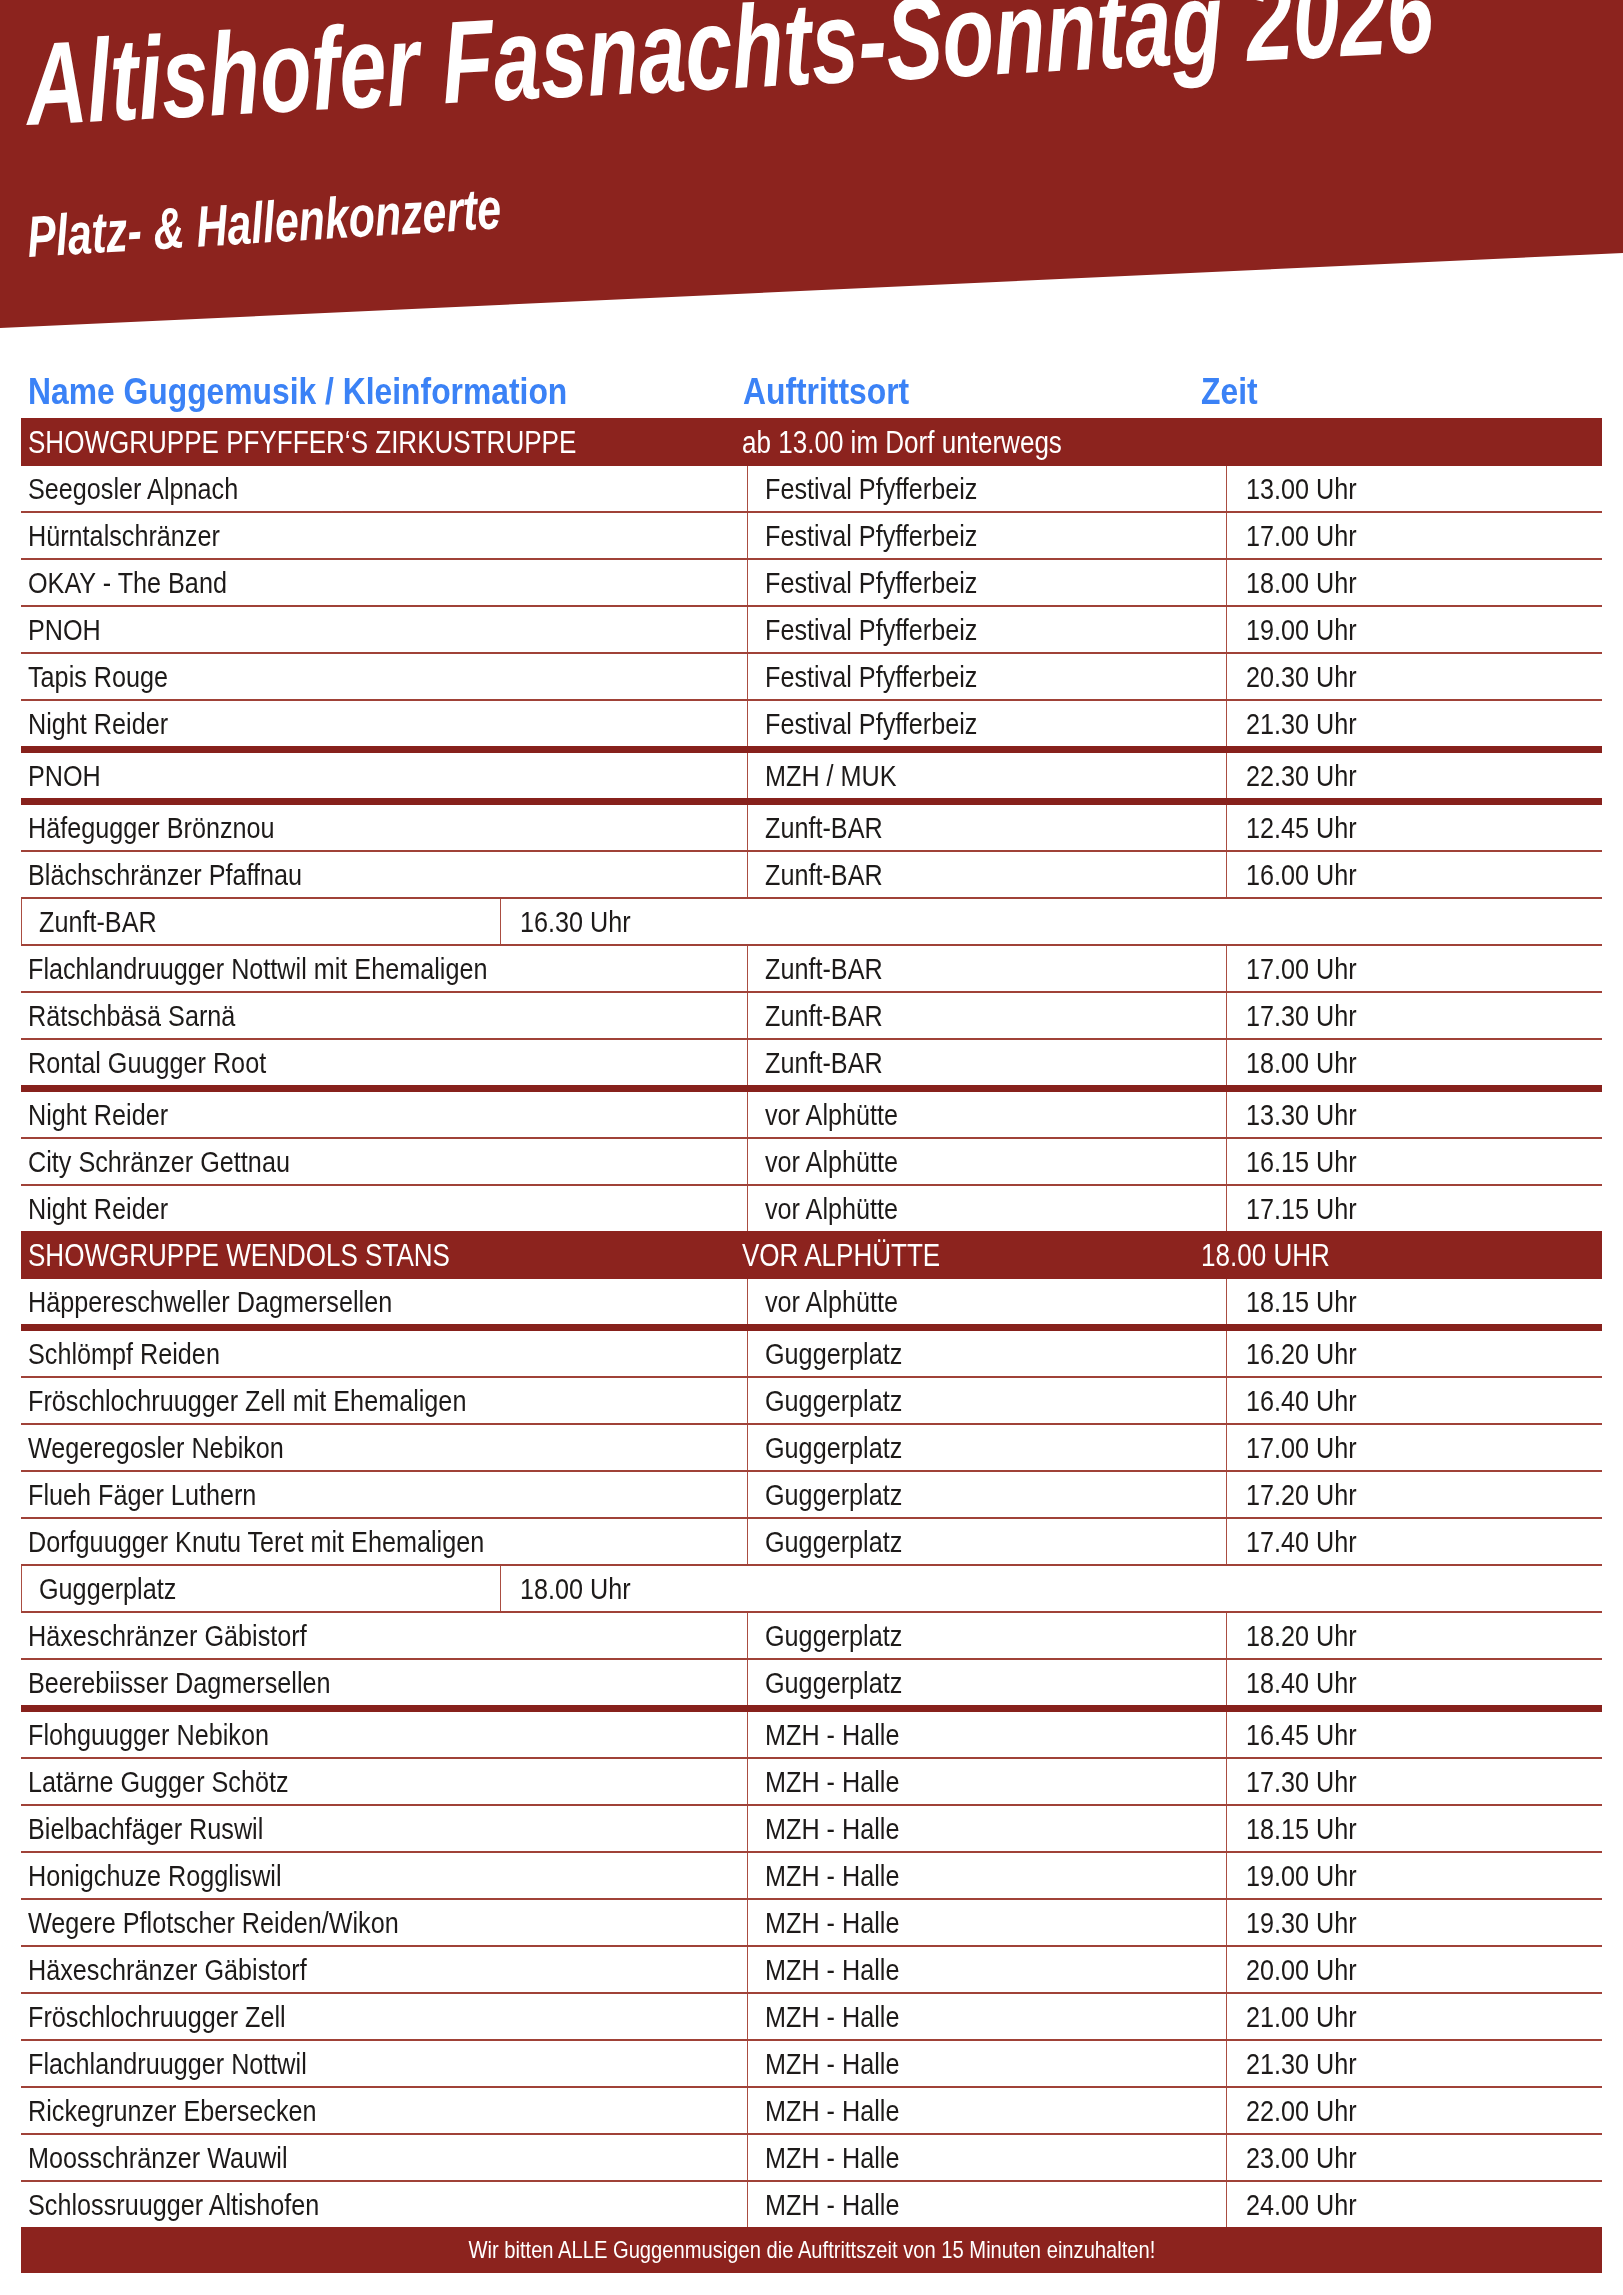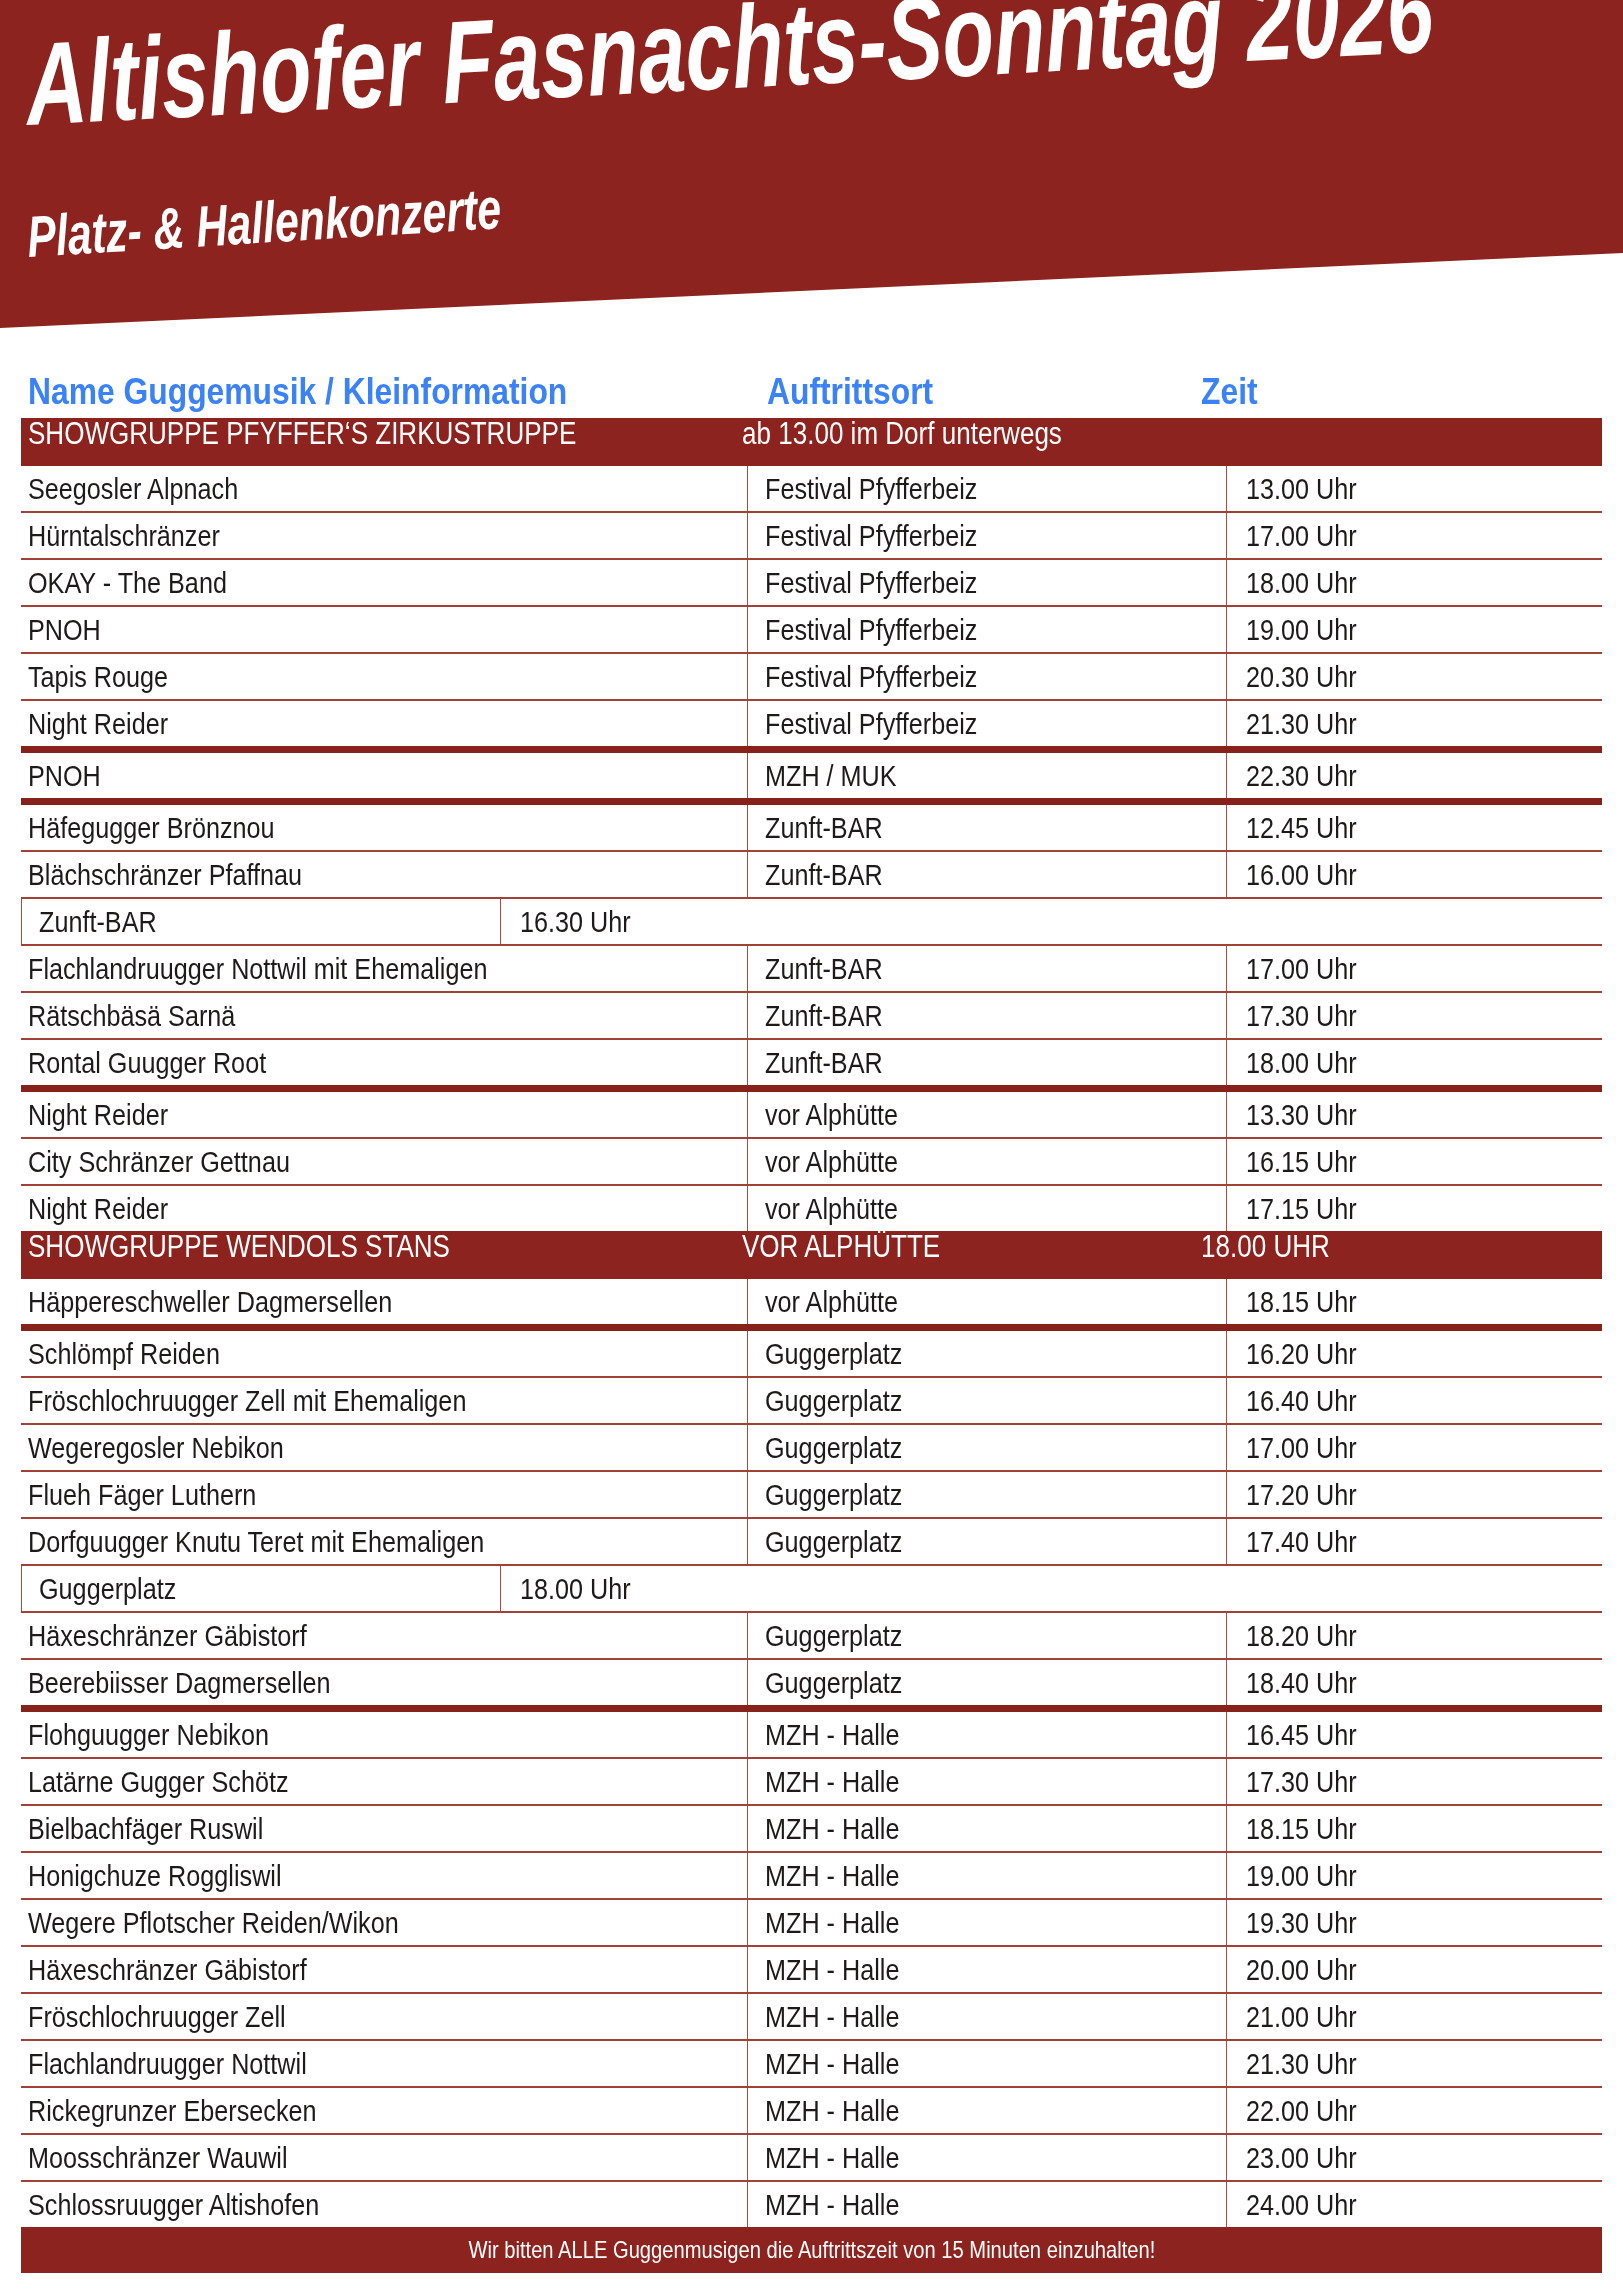--- a/index.html
+++ b/index.html
@@ -36,35 +36,35 @@
     transform:rotate(-3.5deg);transform-origin:0 100%;
   }
   .banner-sub .cond{transform:scaleX(0.74);}
   .cond{display:inline-block;transform-origin:0 50%;white-space:nowrap;}
 
   
   #colheads{position:absolute;left:21px;top:370px;width:1581px;height:44px;}
   .colhead{position:absolute;top:0;font-size:37px;line-height:44px;color:#3b82f6;font-weight:bold;}
   .colhead .cond{transform:scaleX(0.86);}
   #colhead-name{left:7px;}
-  #colhead-ort{left:722px;margin-left:24px;}
+  #colhead-ort{left:722px;}
   #colhead-zeit{left:1180px;}
 
   
   #table{position:absolute;left:21px;top:418px;width:1581px;}
   .trow{position:relative;display:flex;height:45px;background:#ffffff;gap:22px;}
   .trow.sep{border-top:2.1px solid #a04238;align-items:center;}
   .trow .c{height:100%;display:flex;align-items:center;overflow:visible;}
   .trow .c1{width:704px;padding-left:7px;box-sizing:border-box;}
   .trow .c2{width:457px;padding-left:17.3px;box-sizing:border-box;border-left:1.4px solid #aa4d41;}
   .trow .c3{flex:1;padding-left:19px;box-sizing:border-box;border-left:1.4px solid #aa4d41;}
   .trow .txt{font-size:30px;line-height:1;color:#1d1a19;}
   .trow .txt .cond, .band .cond, #footerbar .cond{transform:scaleX(0.84);}
   .band{position:relative;display:flex;height:48px;background:#8c231e;}
-  .band .c{height:100%;display:flex;align-items:flex-start;box-sizing:border-box;}
+  .band .c{height:100%;display:flex;align-items:center;box-sizing:border-box;}
   .band .c1{width:704px;padding-left:7px;}
   .band .c2{width:457px;padding-left:17.3px;}
   .band .c3{flex:1;padding-left:19px;}
   .band .txt{font-size:31px;line-height:1;color:#ffffff;}
   .thick{height:7px;background:#87211c;}
 
   
   #footerbar{
     height:46px;background:#8c231e;
     display:flex;align-items:center;justify-content:center;

